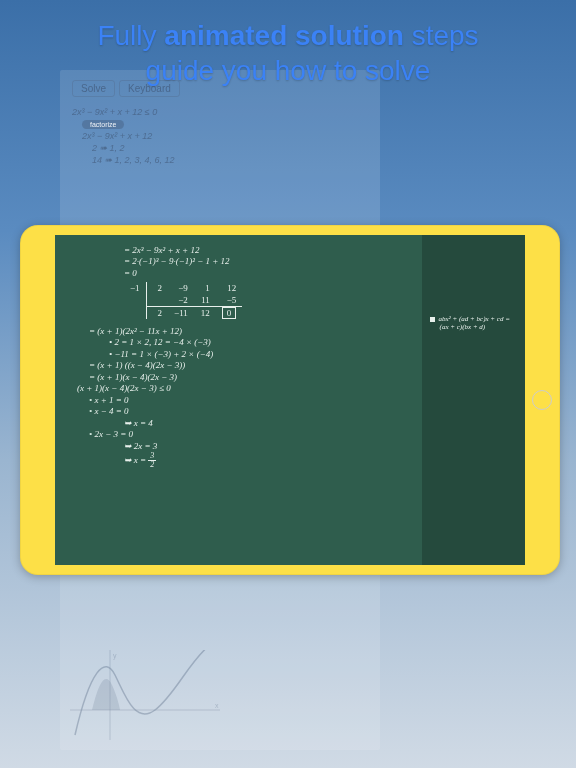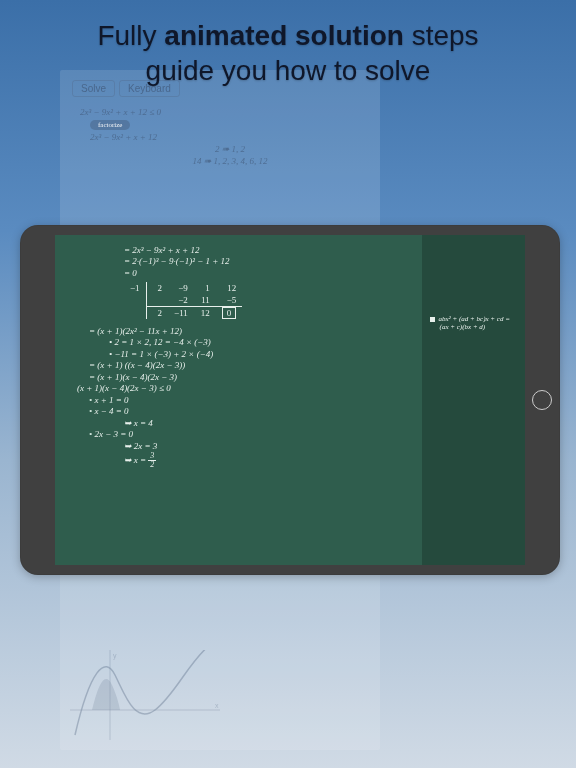--- a/index.html
+++ b/index.html
@@ -10,21 +10,21 @@
     font-family: -apple-system, "Helvetica Neue", sans-serif;
     position: relative;
     overflow: hidden;
   }
   .headline {
     position: absolute;
     top: 18px;
     left: 0;
     right: 0;
     text-align: center;
-    color: #0f172a;
+    color: #3b82f6;
     font-size: 28px;
     font-weight: 300;
     line-height: 1.25;
     z-index: 10;
     text-shadow: 0 1px 2px rgba(0,0,0,0.2);
   }
   .headline .bold { font-weight: 600; }
   .bg-panel {
     position: absolute;
     top: 70px;
@@ -39,48 +39,48 @@
     overflow: hidden;
   }
   .bg-panel .top-controls { display: flex; gap: 4px; margin-bottom: 10px; }
   .bg-panel .btn {
     border: 1px solid rgba(80,100,130,0.3);
     border-radius: 3px;
     padding: 2px 8px;
     font-size: 10px;
     color: rgba(60,80,110,0.6);
   }
-  .bg-panel .line { margin: 2px 8px; font-style: italic; font-family: Liberation Serif, serif; white-space: nowrap; }
+  .bg-panel .line { margin: 2px 0; font-style: italic; font-family: Liberation Sans, sans-serif; white-space: nowrap; }
   .bg-panel .pill {
     display: inline-block;
     background: rgba(60,80,110,0.35);
     color: rgba(255,255,255,0.9);
     border-radius: 8px;
     padding: 1px 8px;
     font-size: 7px;
     font-style: normal;
   }
   .bg-panel .indent1 { padding-left: 10px; }
-  .bg-panel .indent2 { padding-left: 20px; text-align: center; }
+  .bg-panel .indent2 { padding-left: 20px; }
   .bg-graph {
     position: absolute;
     bottom: 10px;
     left: 10px;
     width: 150px;
     height: 90px;
     opacity: 0.5;
   }
   .bg-graph svg { width: 100%; height: 100%; }
   .tablet {
     position: absolute;
     top: 225px;
     left: 20px;
     width: 540px;
     height: 350px;
-    background: #404040;
+    background: #fde047;
     border-radius: 18px;
     box-shadow: 0 2px 10px rgba(0,0,0,0.25), inset 0 0 0 1px rgba(0,0,0,0.05);
     z-index: 5;
   }
   .home-btn {
     position: absolute;
     right: 8px;
     top: 50%;
     transform: translateY(-50%);
     width: 20px;

